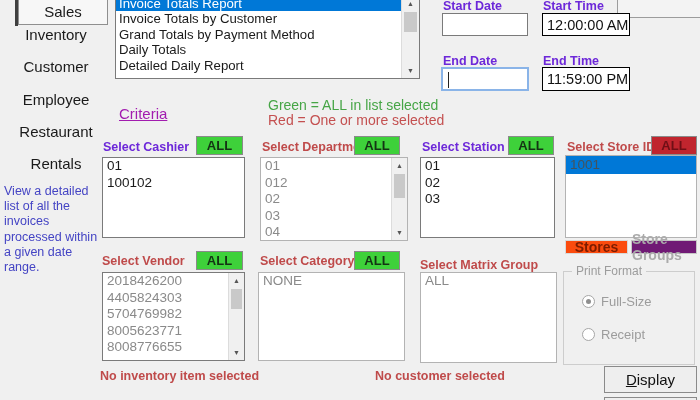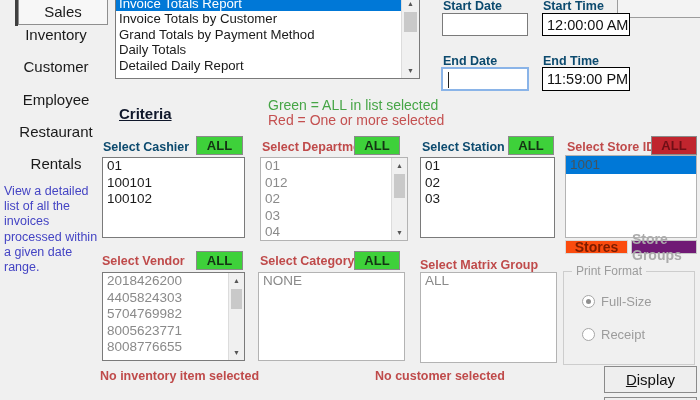--- a/index.html
+++ b/index.html
@@ -29,35 +29,35 @@
   
   .sb{position:absolute;top:0;right:0;bottom:0;background:#f0f0f0;border-left:1px solid #dcdcdc;}
   .sb.w17{width:17px;} .sb.w15{width:15px;}
   .sb-btn{position:absolute;left:0;right:0;height:15px;display:flex;align-items:center;justify-content:center;
           font-size:7px;color:#555;}
   .sb-btn.up{top:0;} .sb-btn.down{bottom:0;}
   .sb-thumb{position:absolute;left:2px;right:2px;background:#c9c9c9;}
 
   
   .lbl{font-weight:bold;font-size:12.5px;white-space:nowrap;}
-  .lbl.green{color:#0c4a6e;} .lbl.red{color:#bf4a4a;}
+  .lbl.green{color:#6d28d9;} .lbl.red{color:#bf4a4a;}
 
   
   .allbtn{width:47px;height:19px;border:1px solid #8a8a8a;box-sizing:border-box;display:flex;align-items:center;
           justify-content:center;font-size:13px;font-weight:bold;}
   .allbtn.green{background:#3ed13a;color:#143314;}
   .allbtn.red{background:#c0252e;color:#6f0f16;}
 
   
   .txt{background:#fff;border:1px solid #7a7a7a;box-sizing:border-box;font-family:"Liberation Sans",sans-serif;font-size:14px;padding:0 3px;}
   .timebox{background:#fff;border:1px solid #000000;box-sizing:border-box;font-size:14.5px;line-height:22px;padding-left:4px;color:#111;}
   .focusbox{background:#fff;border:2px solid #8ab4e8;box-sizing:border-box;}
   .caret{position:absolute;left:5px;top:3px;width:1px;height:16px;background:#222;}
 
-  .link{color:#0f172a;font-weight:bold;font-size:15px;text-decoration:underline;}
+  .link{color:#a21caf;font-weight:normal;font-size:15px;text-decoration:underline;}
   .legend{font-size:14px;white-space:nowrap;}
   .legend.green{color:#46a546;} .legend.red{color:#c45050;}
 
   .mini-btn{height:14px;box-sizing:border-box;border:1px solid #d8d8d8;display:flex;align-items:center;justify-content:center;
             font-size:14px;font-weight:bold;}
   .mini-btn.orange{background:#fb4b0e;color:#7d1d00;}
   .mini-btn.disabled{background:#701a75;color:#ababab;border-color:#c6c6c6;}
 
   
   .groupbox{left:563px;top:271px;width:132px;height:94px;border:1px solid #cdcdcd;box-sizing:border-box;}
@@ -115,21 +115,20 @@
   <div class="abs timebox" style="left:542px;top:67px;width:88px;height:24px;">11:59:00 PM</div>
 
   <div class="abs link" style="left:119px;top:105px;">Criteria</div>
   <div class="abs legend green" style="left:268px;top:97px;">Green = ALL in list selected</div>
   <div class="abs legend red" style="left:268px;top:112px;">Red = One or more selected</div>
 
   <div class="abs lbl green" style="left:103px;top:140px;">Select Cashier</div>
   <div class="abs allbtn green" style="left:196px;top:136px;">ALL</div>
   <div class="abs listbox" style="left:102px;top:157px;width:143px;height:81px;">
     <div class="li">01</div>
-    <div class="li">100101</div>
     <div class="li">100102</div>
   </div>
 
   <div class="abs lbl red" style="left:262px;top:140px;">Select Department</div>
   <div class="abs allbtn green" style="left:354px;top:136px;width:46px;">ALL</div>
   <div class="abs listbox light" style="left:260px;top:157px;width:148px;height:84px;">
     <div class="li gray">01</div>
     <div class="li gray">012</div>
     <div class="li gray">02</div>
     <div class="li gray">03</div>

